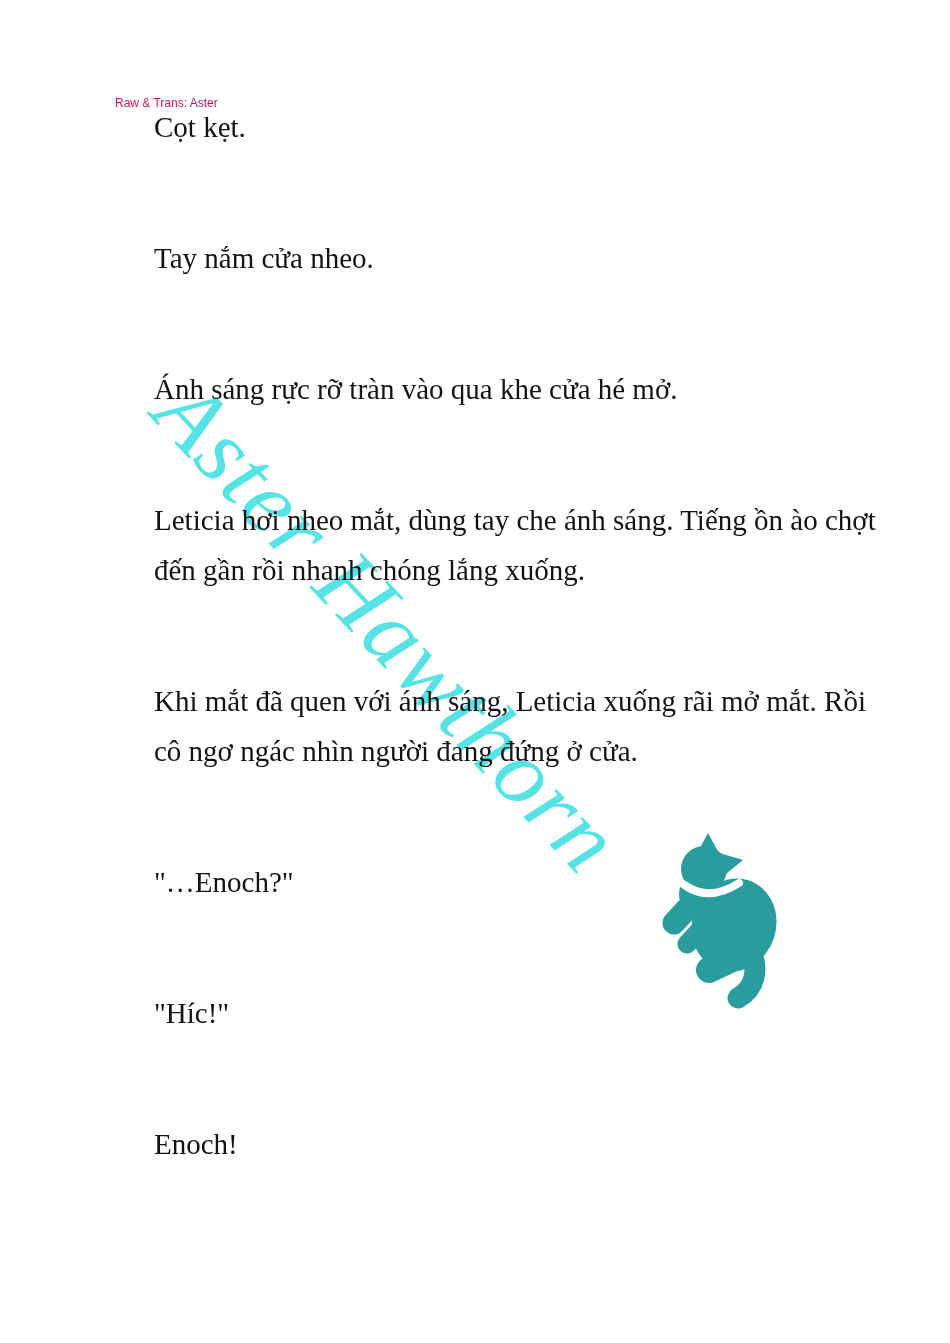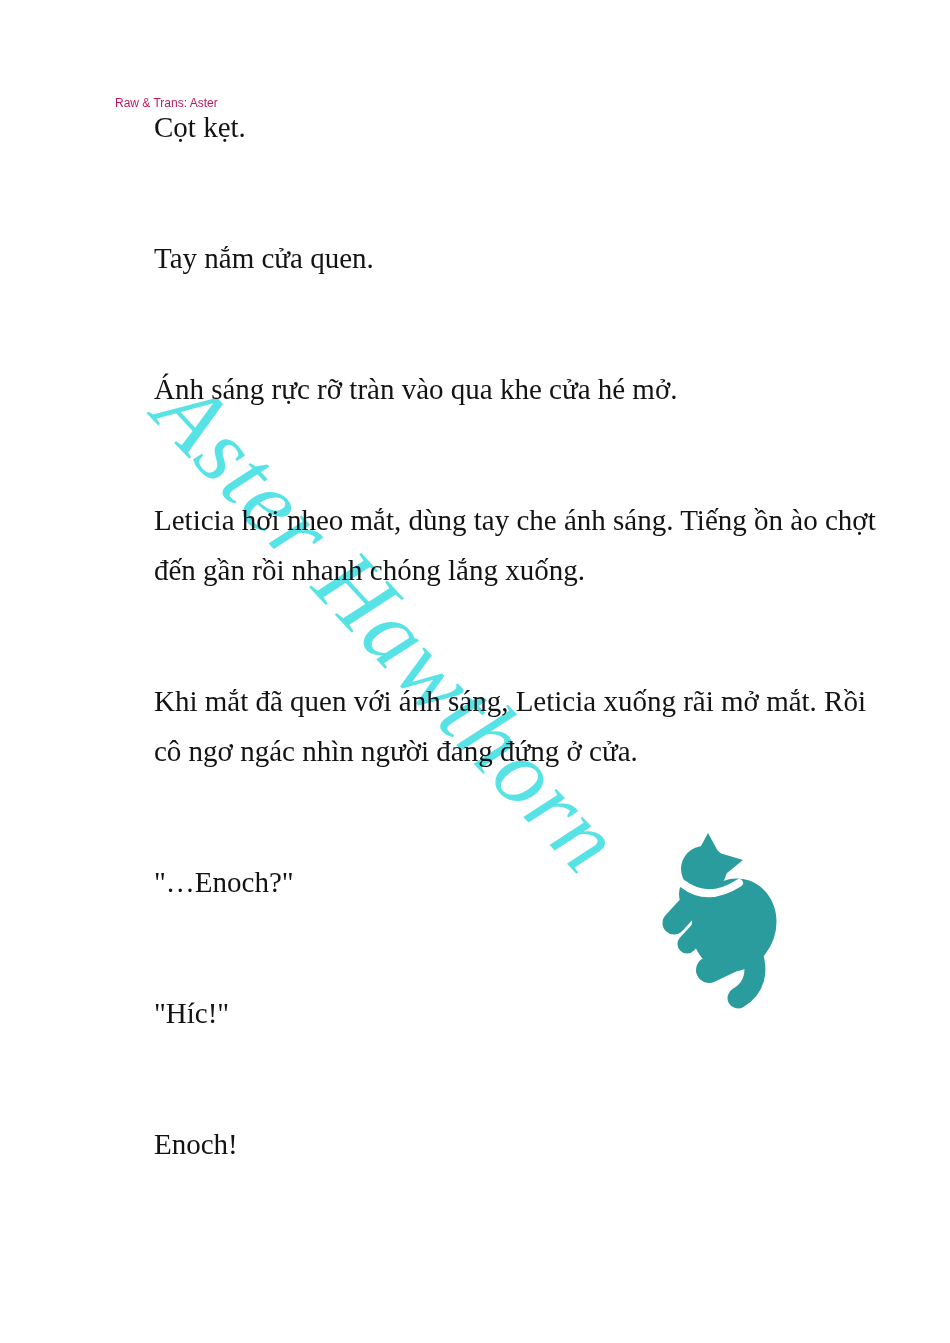--- a/index.html
+++ b/index.html
@@ -70,21 +70,21 @@
 <body>
 
 <div class="page">
 
   <div class="watermark">Aster Hawthorn</div>
 
   <div class="credit">Raw &amp; Trans: Aster</div>
 
   <div class="content">
     <p>Cọt kẹt.</p>
-    <p>Tay nắm cửa quen.</p>
+    <p>Tay nắm cửa nheo.</p>
     <p>Ánh sáng rực rỡ tràn vào qua khe cửa hé mở.</p>
     <p>Leticia hơi nheo mắt, dùng tay che ánh sáng. Tiếng ồn ào chợt
 đến gần rồi nhanh chóng lắng xuống.</p>
     <p>Khi mắt đã quen với ánh sáng, Leticia xuống rãi mở mắt. Rồi
 cô ngơ ngác nhìn người đang đứng ở cửa.</p>
     <p>"…Enoch?"</p>
     <p>"Híc!"</p>
     <p>Enoch!</p>
   </div>
 

